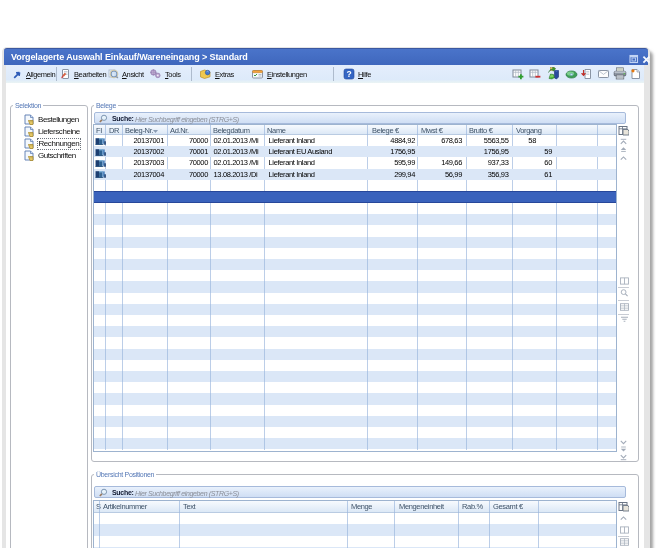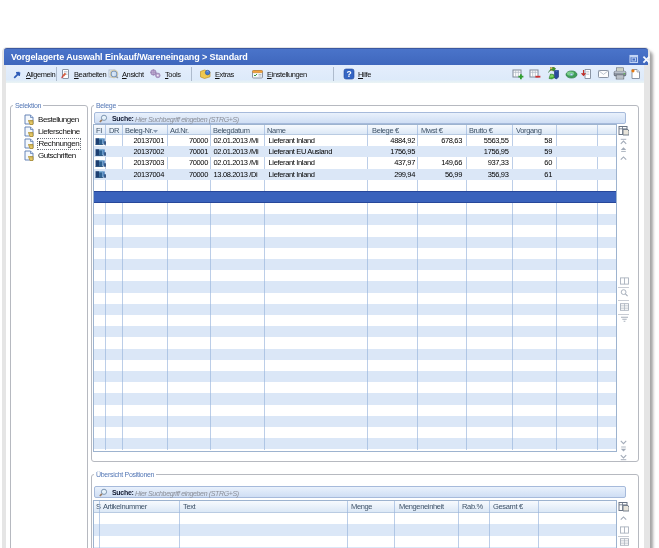--- a/index.html
+++ b/index.html
@@ -295,21 +295,21 @@
           <svg class="abs" style="left:1px;top:1.5px" width="11" height="9" viewBox="0 0 10 9" preserveAspectRatio="none">
               <use href="#fiico"></use>
             </svg>
           <span class="cell rnum" style="left:28px;width:42px;padding-right:0px">20137001</span>
           <span class="cell rnum" style="left:76px;width:38px;padding-right:0px">70000</span>
           <span class="cell" style="left:119.5px">02.01.2013 /Mi</span>
           <span class="cell" style="left:174.5px">Lieferant Inland</span>
           <span class="cell rnum" style="left:276px;width:45px">4884,92</span>
           <span class="cell rnum" style="left:324px;width:44px">678,63</span>
           <span class="cell rnum" style="left:372px;width:42.5px">5563,55</span>
-          <span class="cell rnum" style="left:420px;width:38px">58</span>
+          <span class="cell rnum" style="left:404px;width:38px">58</span>
         </div>
         <div class="row r2" style="top:21.2px;height:11.2px;background:#dbe7f7">
           <svg class="abs" style="left:1px;top:1.5px" width="11" height="9" viewBox="0 0 10 9" preserveAspectRatio="none">
               <use href="#fiico"></use>
             </svg>
           <span class="cell rnum" style="left:28px;width:42px;padding-right:0px">20137002</span>
           <span class="cell rnum" style="left:76px;width:38px;padding-right:0px">70001</span>
           <span class="cell" style="left:119.5px">02.01.2013 /Mi</span>
           <span class="cell" style="left:174.5px">Lieferant EU Ausland</span>
           <span class="cell rnum" style="left:276px;width:45px">1756,95</span>
@@ -317,21 +317,21 @@
           <span class="cell rnum" style="left:420px;width:38px">59</span>
         </div>
         <div class="row r3" style="top:32.4px;height:11.2px">
           <svg class="abs" style="left:1px;top:1.5px" width="11" height="9" viewBox="0 0 10 9" preserveAspectRatio="none">
               <use href="#fiico"></use>
             </svg>
           <span class="cell rnum" style="left:28px;width:42px;padding-right:0px">20137003</span>
           <span class="cell rnum" style="left:76px;width:38px;padding-right:0px">70000</span>
           <span class="cell" style="left:119.5px">02.01.2013 /Mi</span>
           <span class="cell" style="left:174.5px">Lieferant Inland</span>
-          <span class="cell rnum" style="left:276px;width:45px">437,97</span>
+          <span class="cell rnum" style="left:276px;width:45px">595,99</span>
           <span class="cell rnum" style="left:324px;width:44px">149,66</span>
           <span class="cell rnum" style="left:372px;width:42.5px">937,33</span>
           <span class="cell rnum" style="left:420px;width:38px">60</span>
         </div>
         <div class="row r4" style="top:43.6px;height:11.2px;background:#dbe7f7">
           <svg class="abs" style="left:1px;top:1.5px" width="11" height="9" viewBox="0 0 10 9" preserveAspectRatio="none">
               <use href="#fiico"></use>
             </svg>
           <span class="cell rnum" style="left:28px;width:42px;padding-right:0px">20137004</span>
           <span class="cell rnum" style="left:76px;width:38px;padding-right:0px">70000</span>

